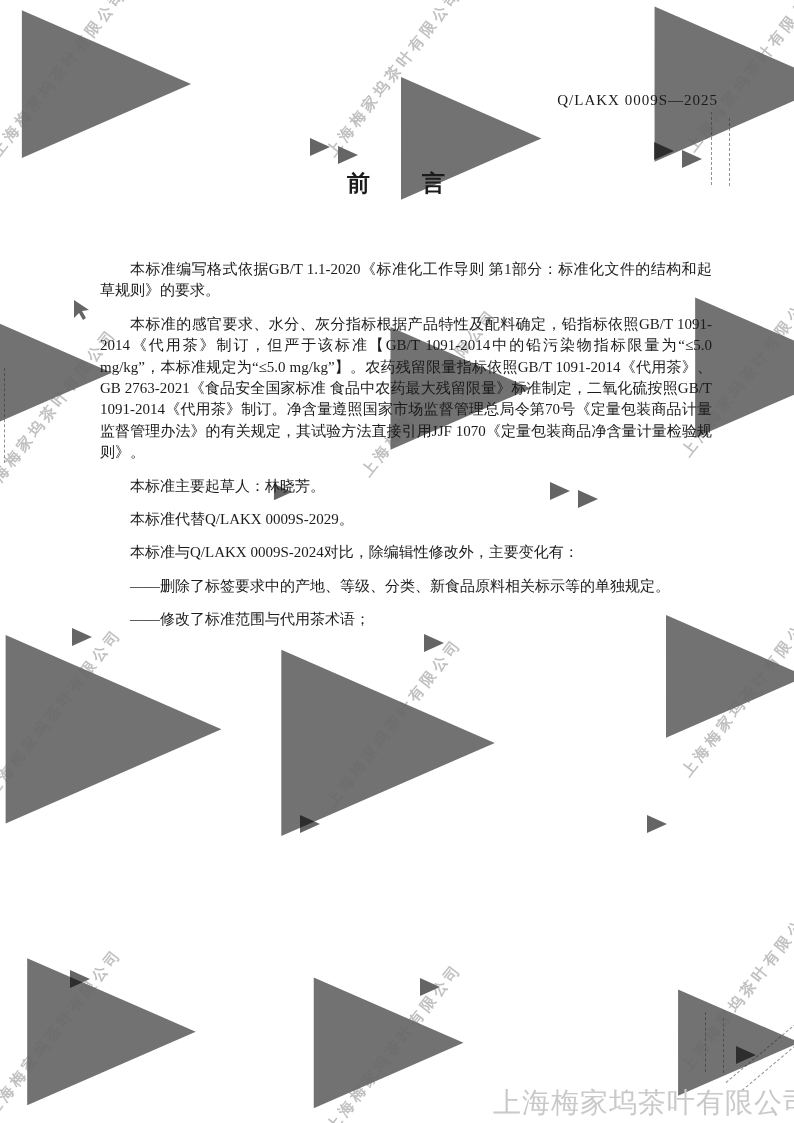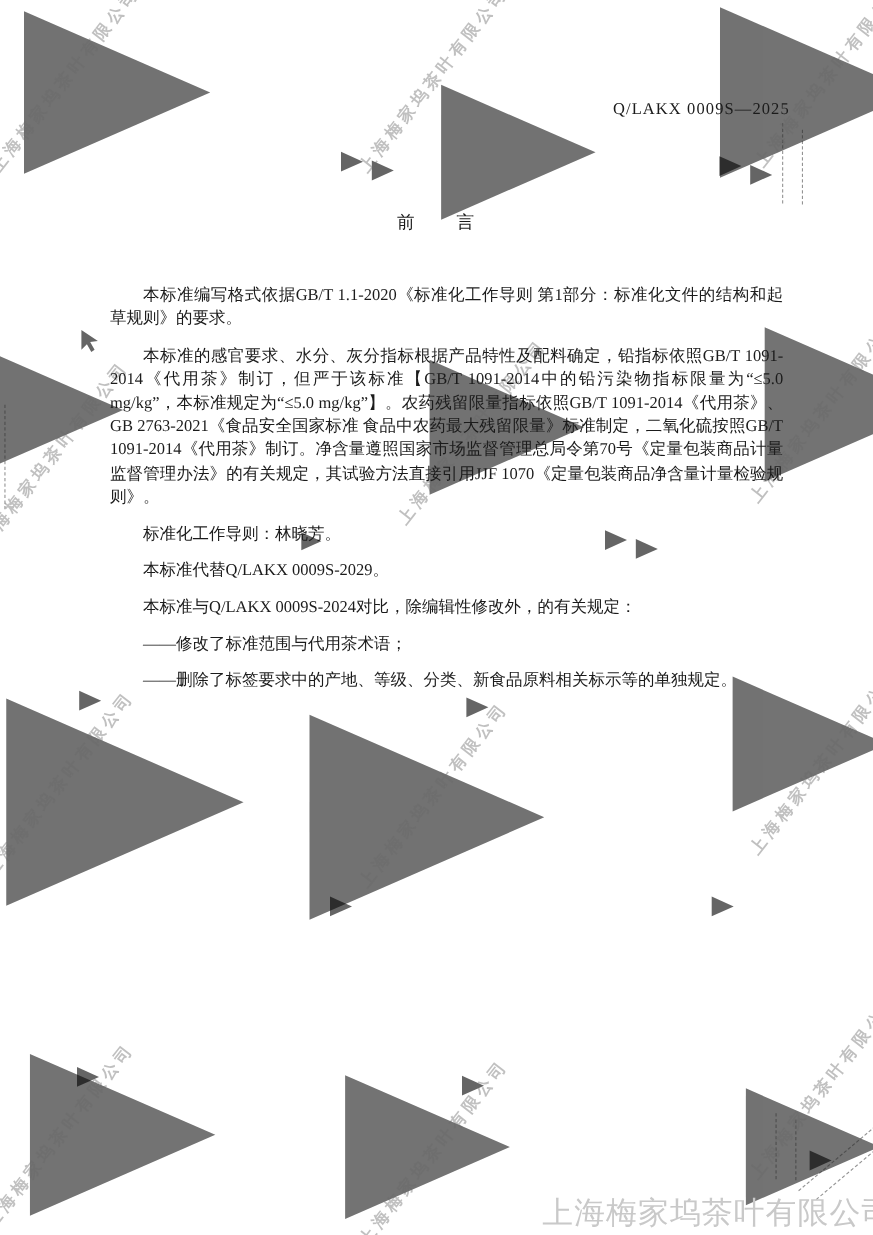--- a/index.html
+++ b/index.html
@@ -43,24 +43,24 @@
   .content{position:absolute;inset:0;z-index:2;}
   .doc-code{
     position:absolute;
     top:92px;right:76px;
     font-size:15px;
     font-weight:normal;
     letter-spacing:1px;
   }
   .doc-title{
     position:absolute;
-    top:192px;left:0;right:0;
+    top:168px;left:0;right:0;
     text-align:center;
-    font-size:16px;
-    font-weight:normal;
+    font-size:23px;
+    font-weight:bold;
     letter-spacing:2px;
   }
   .doc-body{
     position:absolute;
     top:247px;left:88px;
     width:636px;
     font-size:15px;
     line-height:21.4px;
     text-align:justify;
   }
@@ -203,21 +203,21 @@
 
   <div class="content">
 
     <div class="doc-code">Q/LAKX 0009S—2025</div>
 
     <div class="doc-title">前　　言</div>
 
     <div class="doc-body">
       <p>本标准编写格式依据GB/T 1.1-2020《标准化工作导则 第1部分：标准化文件的结构和起草规则》的要求。</p>
       <p>本标准的感官要求、水分、灰分指标根据产品特性及配料确定，铅指标依照GB/T 1091-2014《代用茶》制订，但严于该标准【GB/T 1091-2014中的铅污染物指标限量为“≤5.0 mg/kg”，本标准规定为“≤5.0 mg/kg”】。农药残留限量指标依照GB/T 1091-2014《代用茶》、GB 2763-2021《食品安全国家标准 食品中农药最大残留限量》标准制定，二氧化硫按照GB/T 1091-2014《代用茶》制订。净含量遵照国家市场监督管理总局令第70号《定量包装商品计量监督管理办法》的有关规定，其试验方法直接引用JJF 1070《定量包装商品净含量计量检验规则》。</p>
-      <p>标准化工作导则：林晓芳。</p>
+      <p>本标准主要起草人：林晓芳。</p>
       <p>本标准代替Q/LAKX 0009S-2029。</p>
-      <p>本标准与Q/LAKX 0009S-2024对比，除编辑性修改外，的有关规定：</p>
+      <p>本标准与Q/LAKX 0009S-2024对比，除编辑性修改外，主要变化有：</p>
+      <p>——删除了标签要求中的产地、等级、分类、新食品原料相关标示等的单独规定。</p>
       <p>——修改了标准范围与代用茶术语；</p>
-      <p>——删除了标签要求中的产地、等级、分类、新食品原料相关标示等的单独规定。</p>
     </div>
 
   </div>
 </div>
 
 </body></html>

